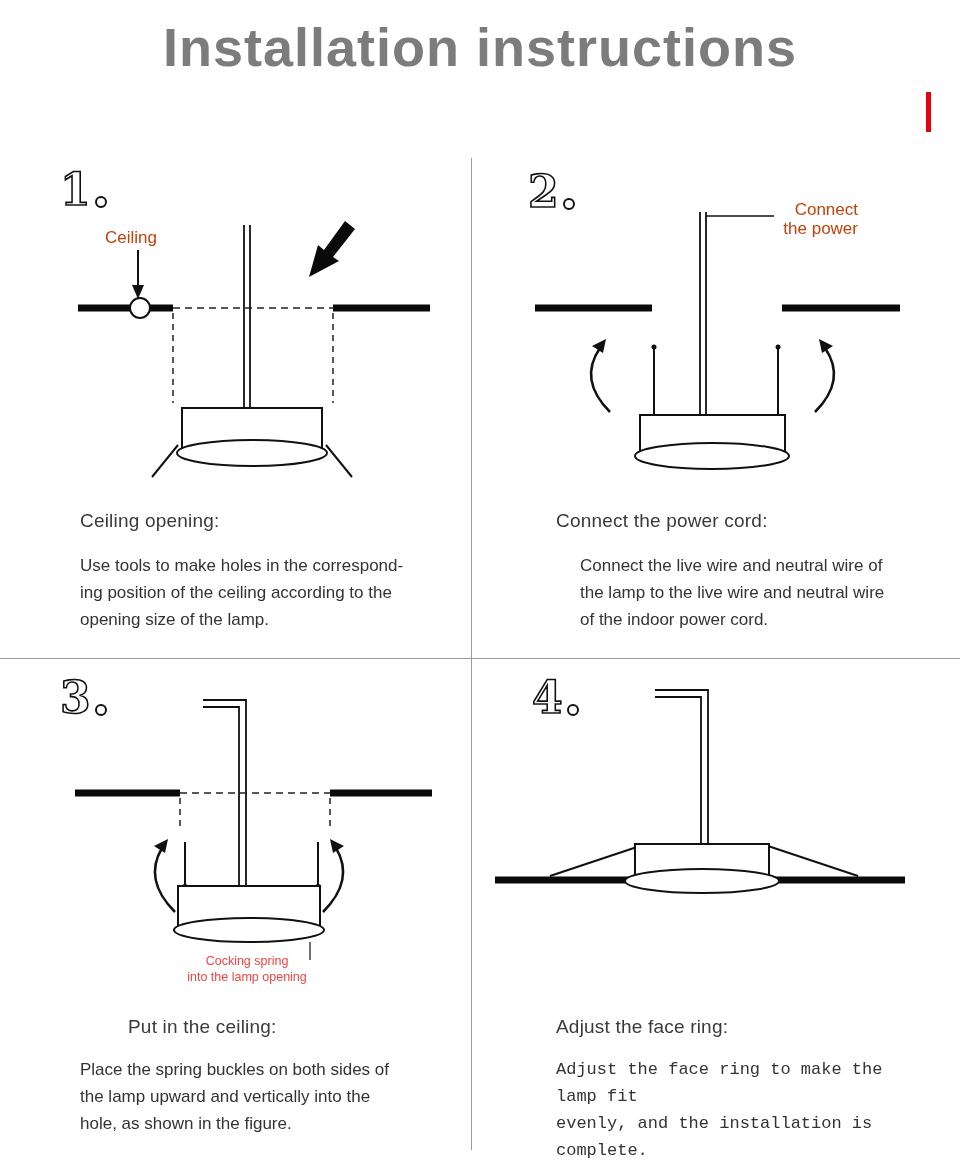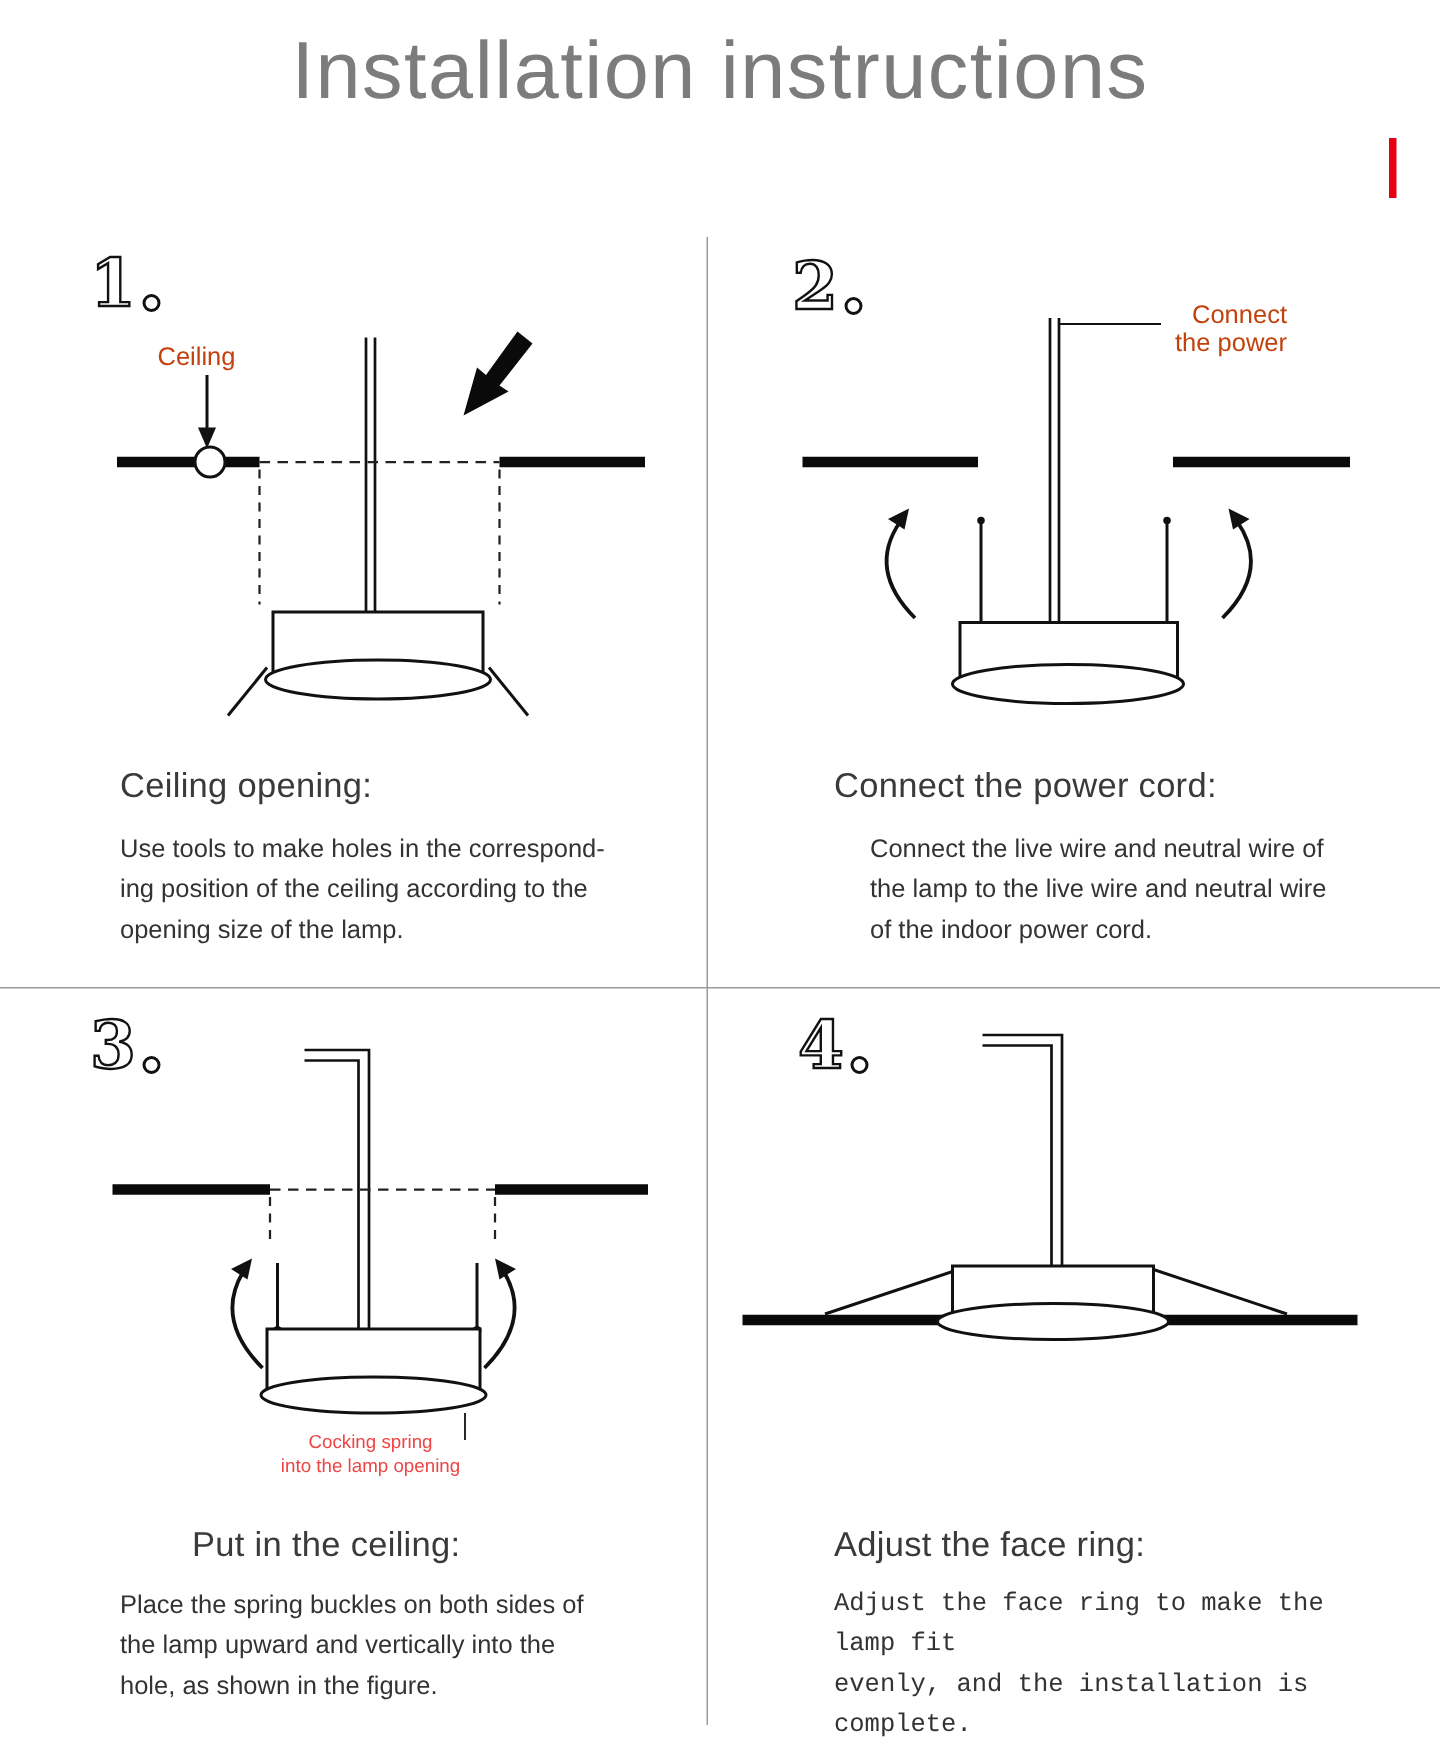--- a/index.html
+++ b/index.html
@@ -2,21 +2,21 @@
 <html><head>
 <meta charset="utf-8">
 <style>
   html,body{margin:0;padding:0;}
   body{
     width:960px;height:1170px;position:relative;background:#ffffff;
     font-family:"Liberation Sans",sans-serif;color:#333;overflow:hidden;
   }
   .page-title{
     position:absolute;top:16px;left:0;width:960px;text-align:center;
-    font-size:54px;color:#7c7c7c;letter-spacing:1px;font-weight:400;
+    font-size:54px;color:#7c7c7c;letter-spacing:1px;font-weight:700;
   }
   .red-mark{position:absolute;left:926px;top:92px;width:5px;height:40px;background:#e60012;}
   .divider-v{position:absolute;left:471px;top:158px;width:1px;height:992px;background:#9a9a9a;}
   .divider-h{position:absolute;left:0;top:658px;width:960px;height:1px;background:#9a9a9a;}
 
   .step-number{
     position:absolute;display:flex;align-items:flex-end;
     font-family:"DejaVu Serif",serif;font-size:44px;line-height:44px;font-weight:700;
     color:#ffffff;-webkit-text-stroke:1.6px #111111;
   }
@@ -26,21 +26,21 @@
   }
   .diagram{position:absolute;}
   .diagram-label{
     position:absolute;font-size:17px;color:#c2410c;white-space:pre-line;line-height:19px;
   }
   .caption{
     position:absolute;font-size:12.5px;line-height:16px;color:#ef4444;
     text-align:center;white-space:pre-line;
   }
   .step-heading{
-    position:absolute;font-size:23px;color:#3a3a3a;font-weight:500;letter-spacing:.2px;
+    position:absolute;font-size:19px;color:#3a3a3a;font-weight:500;letter-spacing:.2px;
   }
   .step-body{
     position:absolute;font-size:17px;line-height:27px;color:#333;white-space:pre-line;
   }
 </style>
 </head>
 <body>
 
 <div class="page-title">Installation instructions</div>
 <div class="red-mark"></div>

